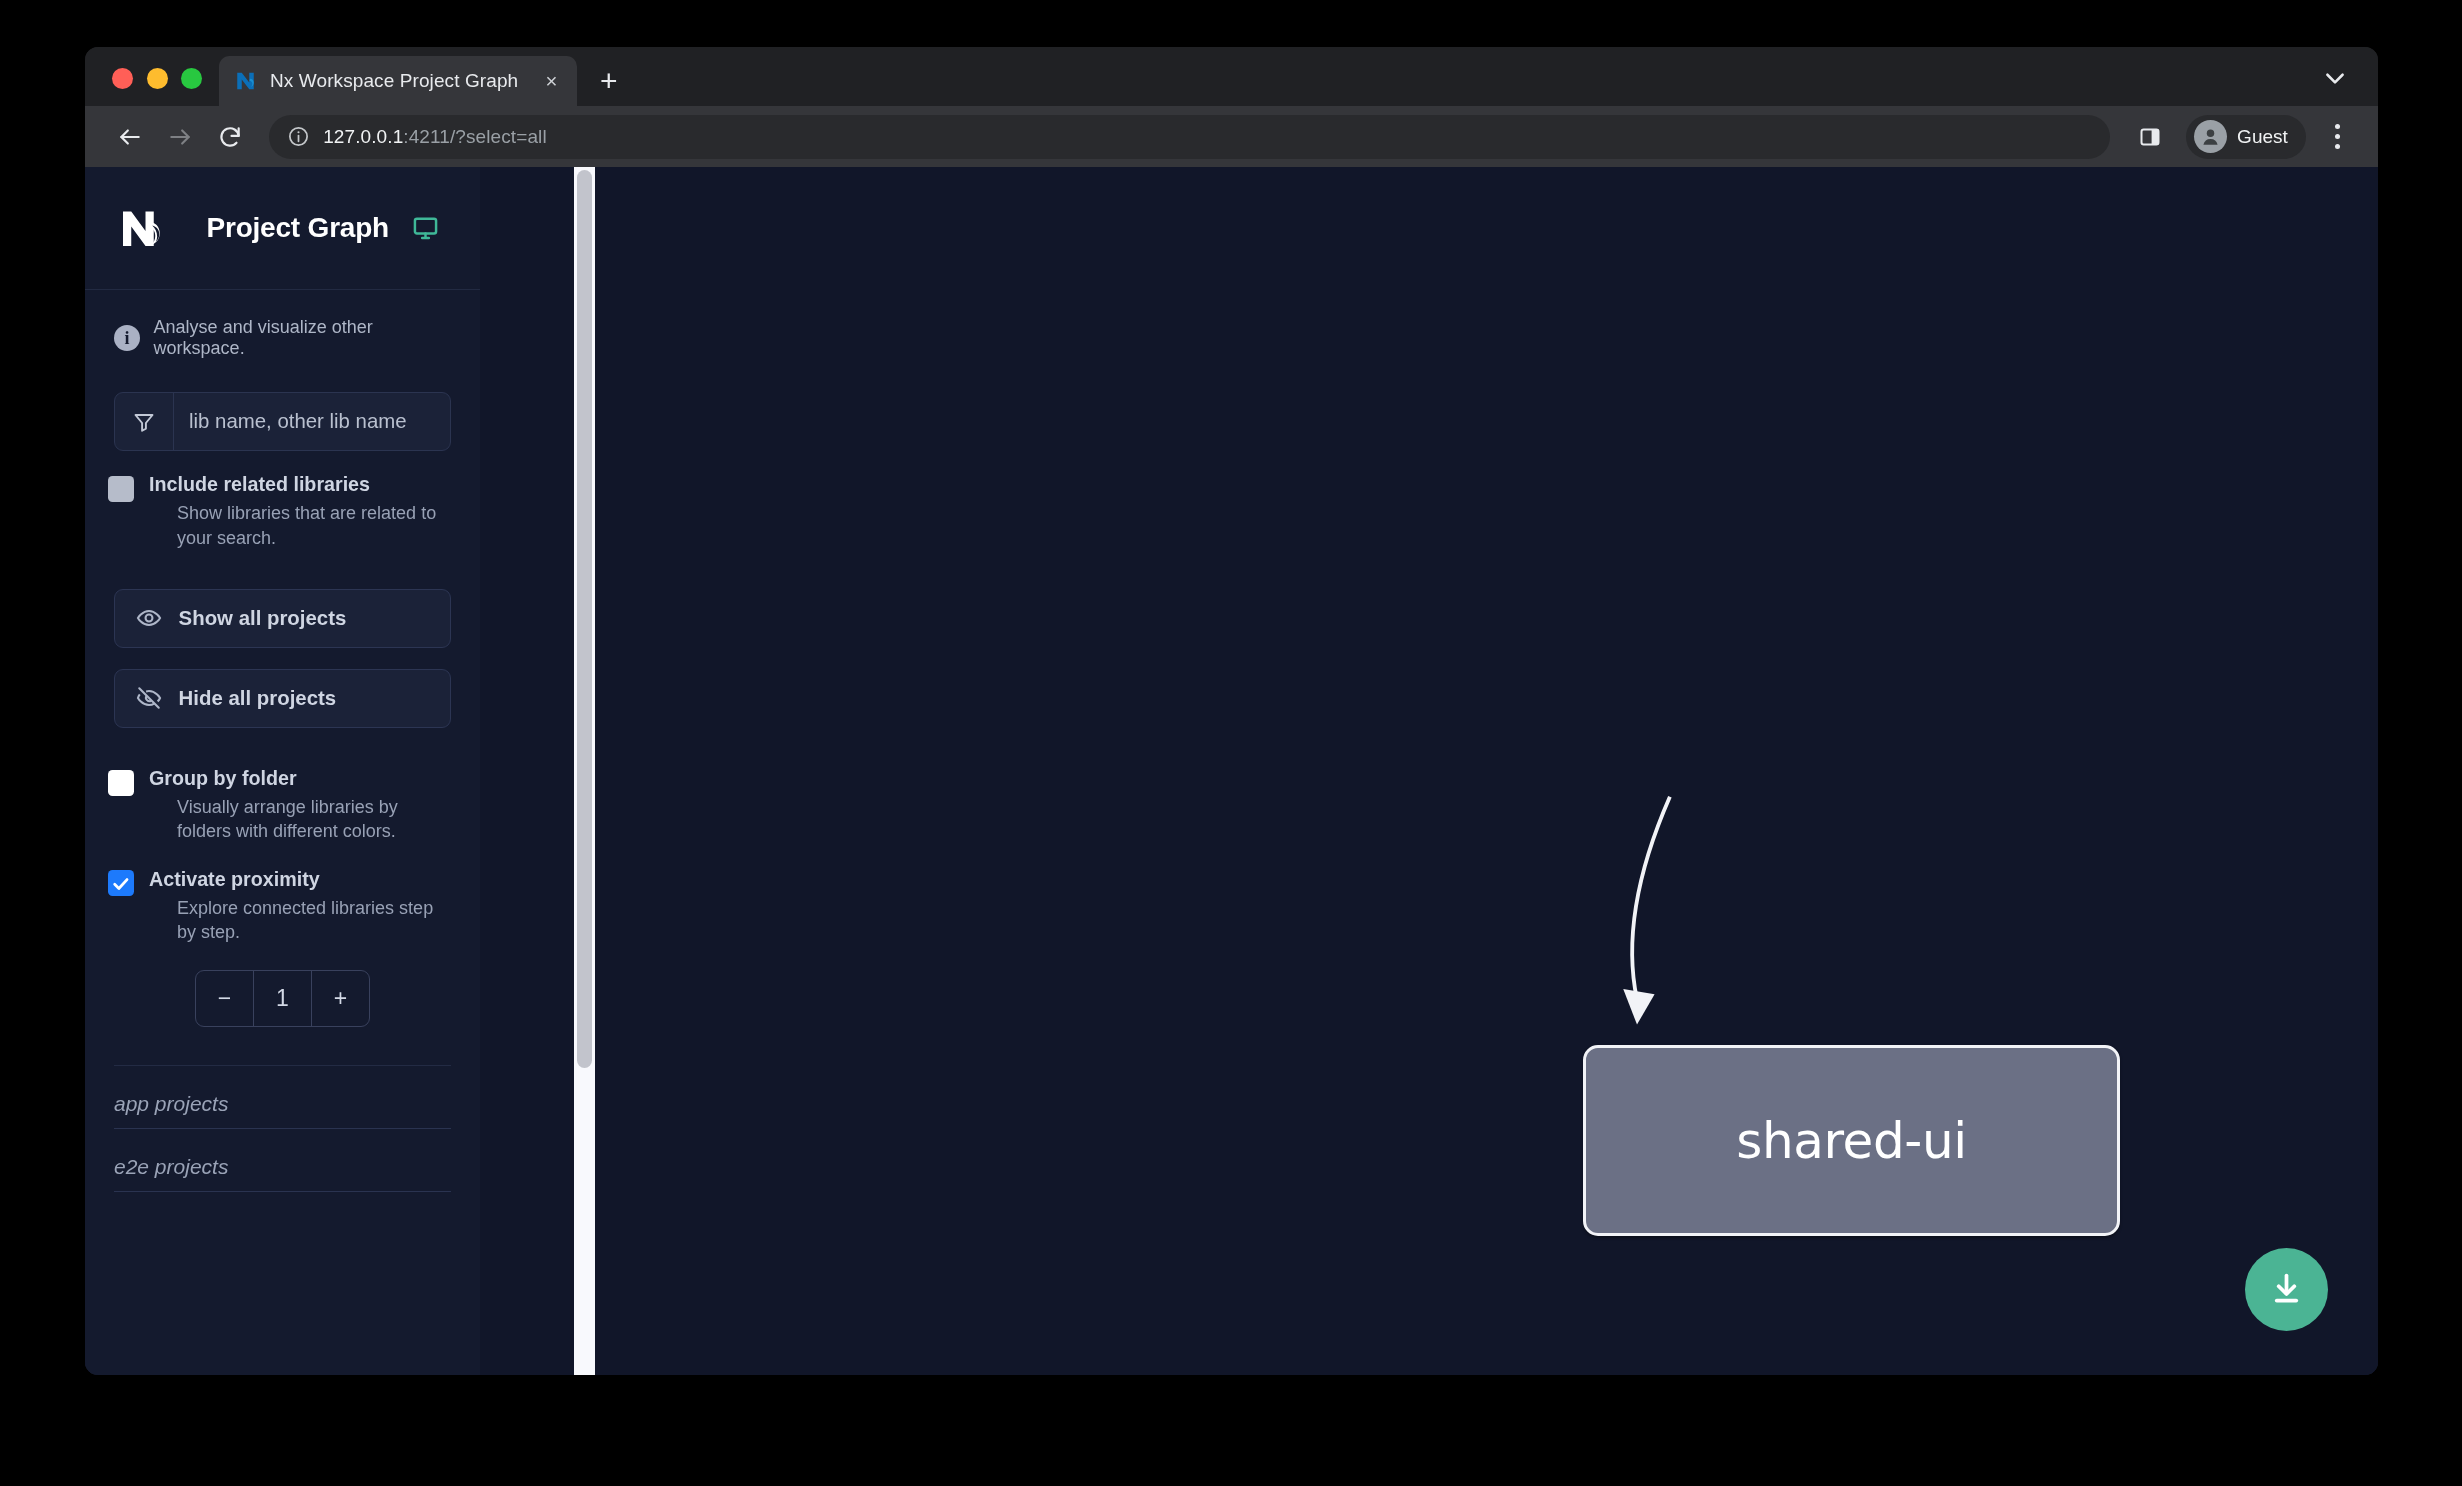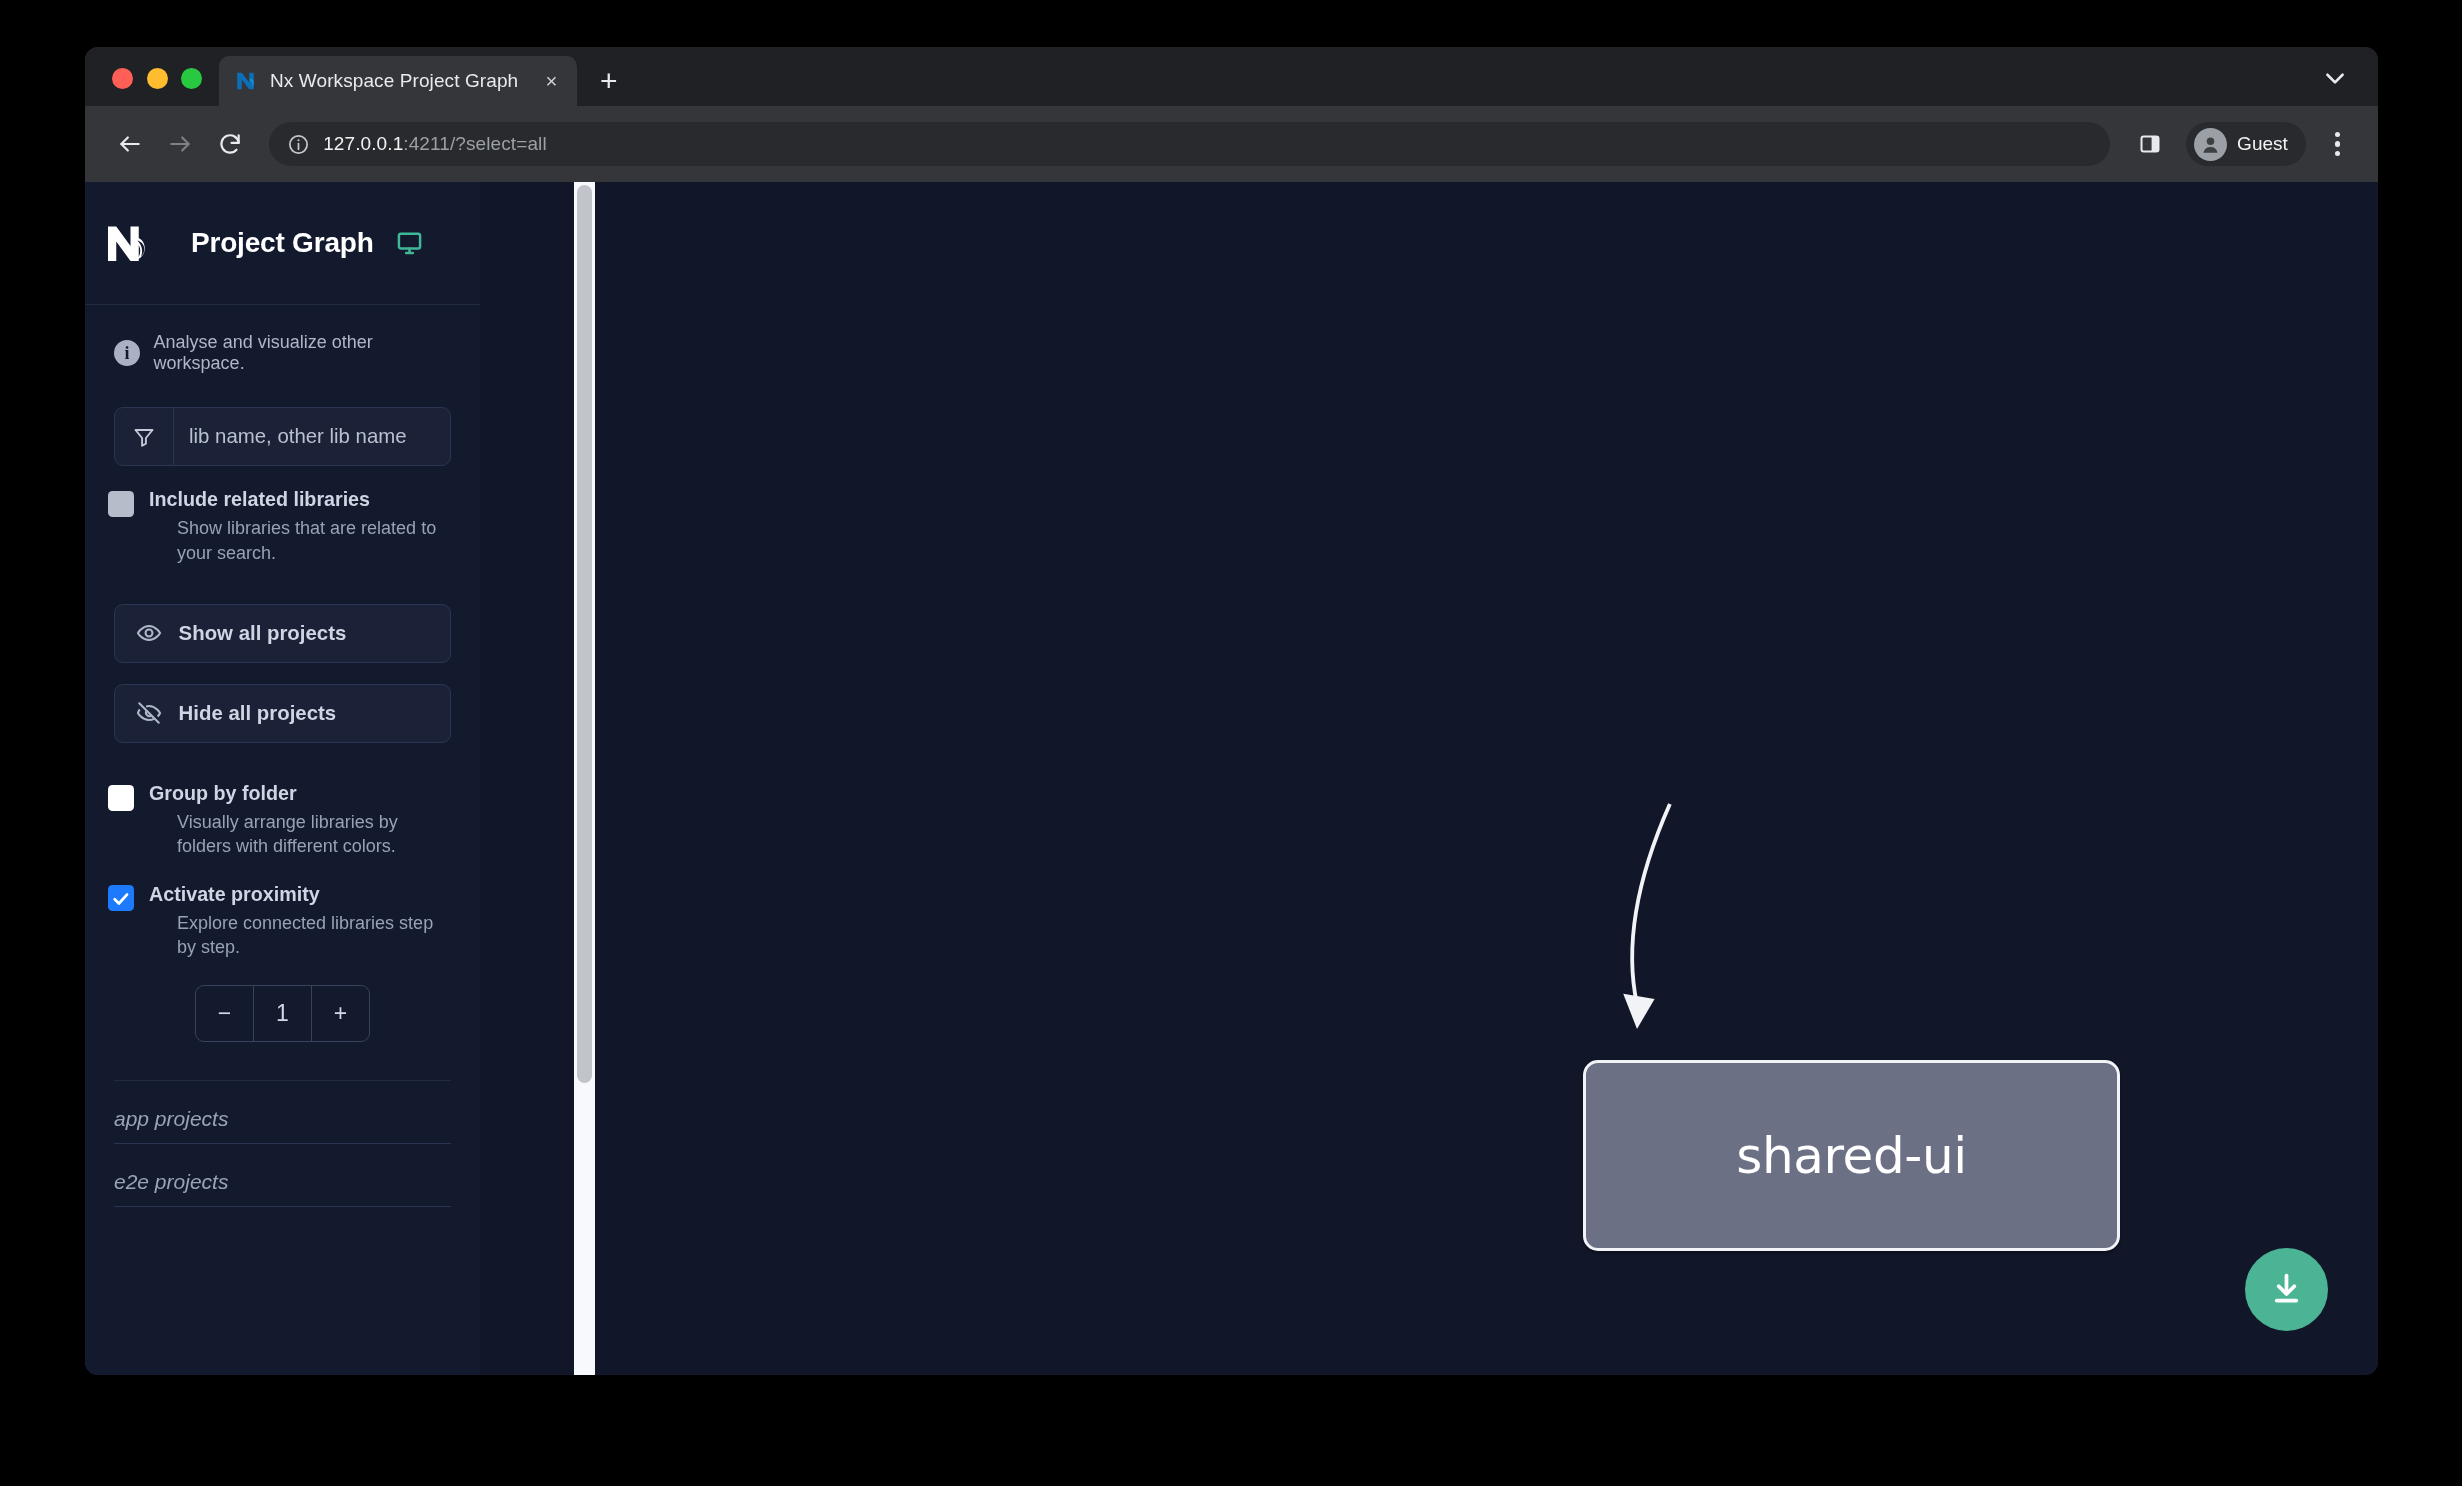--- a/index.html
+++ b/index.html
@@ -76,21 +76,21 @@
   #tabstrip-chevron {
     position: absolute;
     right: 26px; bottom: 10.6px;
     width: 35px; height: 35px;
     display: flex; align-items: center; justify-content: center;
     color: #e8eaed;
   }
 
   
   #toolbar {
-    height: 76px;
+    height: 61px;
     background: #35363a;
     flex: none;
     display: flex;
     align-items: center;
     padding: 0 19.7px 0 23px;
     gap: 6px;
   }
   .nav-btn {
     width: 44px; height: 44px;
     display: flex; align-items: center; justify-content: center;
@@ -174,20 +174,21 @@
   }
   #sidebar-header {
     height: 123px;
     flex: none;
     display: flex;
     align-items: center;
     gap: 21px;
     padding: 0 26px 0 21px;
     border-bottom: 1.5px solid #222a42;
     background: #141a2e;
+    justify-content: center;
   }
   #nx-logo { width: 64px; height: 42px; flex: none; }
   #app-title {
     color: #ffffff;
     font-size: 28px;
     font-weight: 700;
     letter-spacing: -0.2px;
     white-space: nowrap;
   }
   #monitor-icon { flex: none; display: flex; margin-left: 1.5px; }

